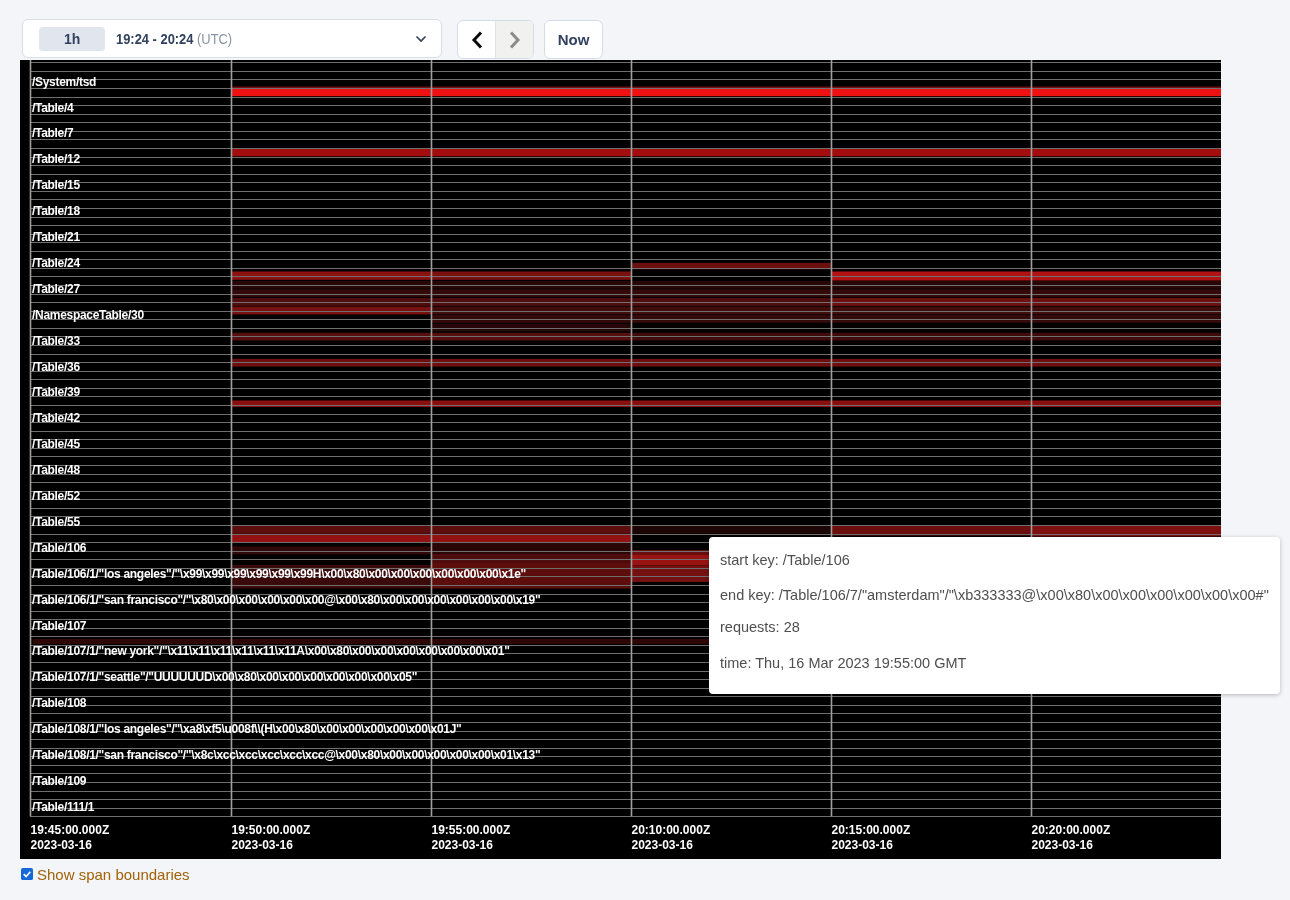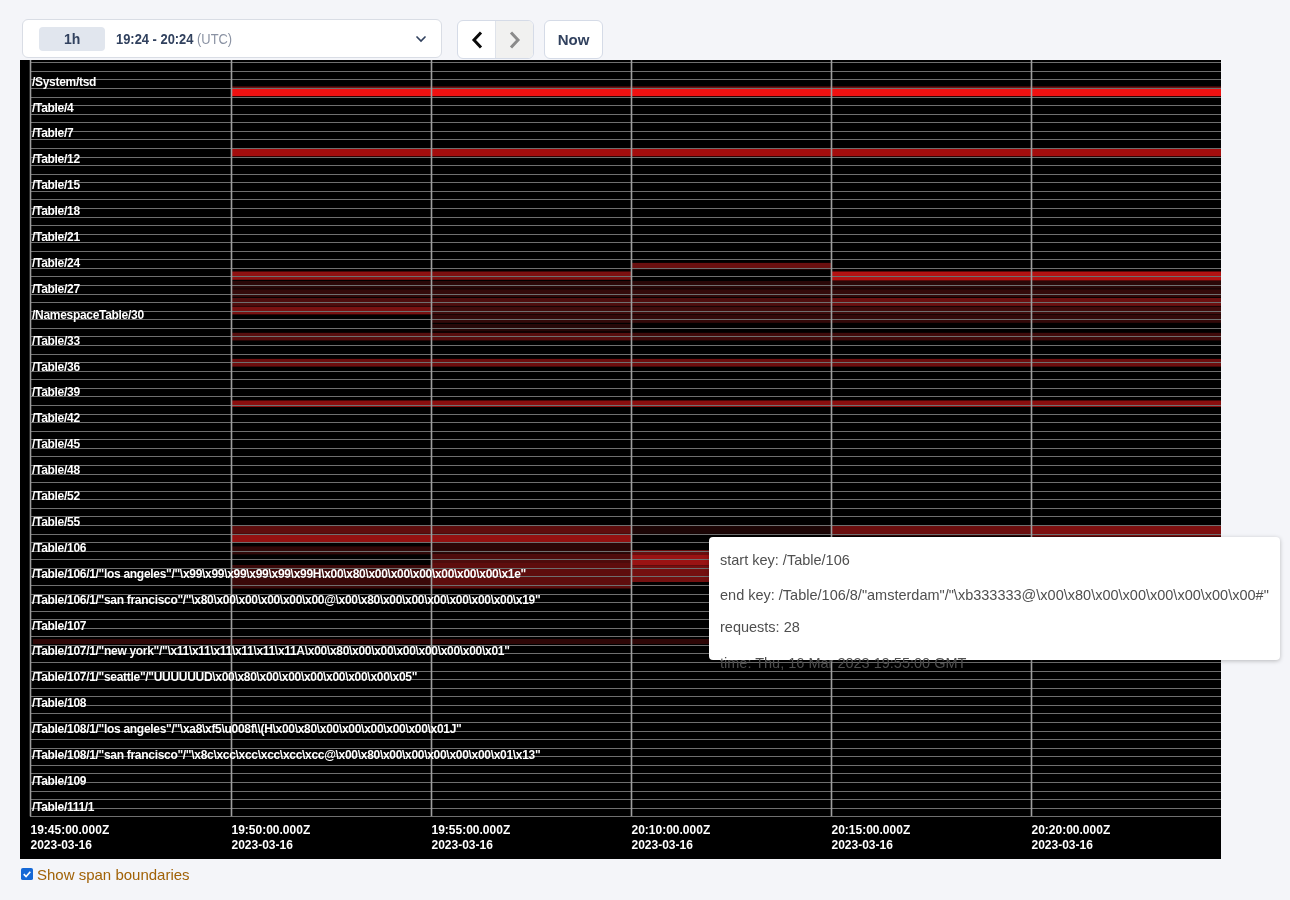--- a/index.html
+++ b/index.html
@@ -6,21 +6,21 @@
 .selector{left:22px;top:19px;width:420px;height:39px;background:#fff;border:1px solid #d9dde5;border-radius:6px;display:flex;align-items:center;}
 .badge{margin-left:16px;background:#e1e6ee;color:#31415e;font-weight:700;font-size:14px;border-radius:4px;padding:4px 25px;}
 .timetext{margin-left:11px;font-size:15px;font-weight:700;color:#31415e;transform:scaleX(.86);transform-origin:0 50%;white-space:nowrap;}
 .utc{font-weight:400;color:#8a92a3;}
 .chev{position:absolute;right:14px;top:13px;}
 .grp{left:457px;top:20px;width:77px;height:39px;border:1px solid #d5dbe7;border-radius:6px;background:#fff;display:flex;overflow:hidden;}
 .grp .l{width:38px;display:flex;align-items:center;justify-content:center;border-right:1px solid #dfe3ea;}
 .grp .r{width:38px;display:flex;align-items:center;justify-content:center;background:#f1f1f0;}
 .now{left:544px;top:20px;width:59px;height:39px;border:1px solid #d5dbe7;border-radius:6px;background:#fff;color:#31415e;font-weight:700;font-size:15px;display:flex;align-items:center;justify-content:center;}
 .canvas{left:20px;top:60px;width:1201px;height:641px;}
-.tooltip{left:709px;top:537px;width:571px;height:123px;background:#fff;border-radius:4px;box-shadow:0 1px 4px rgba(0,0,0,0.25);color:#4f4f4f;font-size:14.5px;}
+.tooltip{left:709px;top:537px;width:571px;height:157px;background:#fff;border-radius:4px;box-shadow:0 1px 4px rgba(0,0,0,0.25);color:#4f4f4f;font-size:14.5px;}
 .tooltip div{position:absolute;left:11px;white-space:nowrap;}
 .cb{left:21px;top:868px;width:12px;height:12px;}
 .cblabel{left:37px;top:866px;font-size:15px;color:#a16207;}
 </style></head><body>
 <div class="abs selector">
   <span class="badge">1h</span>
   <span class="timetext">19:24 - 20:24 <span class="utc">(UTC)</span></span>
   <svg class="chev" width="12" height="12" viewBox="0 0 12 12">
       <path d="M2 4l4 4 4-4" stroke="#31415e" stroke-width="1.7" fill="none" stroke-linecap="round"></path>
     </svg>
@@ -114,20 +114,20 @@
 <text x="611.5" y="771" fill="#fff" font-family="Liberation Sans, sans-serif" font-size="12" font-weight="700" dominant-baseline="middle">20:10:00.000Z</text>
 <text x="611.5" y="786" fill="#fff" font-family="Liberation Sans, sans-serif" font-size="12" font-weight="700" dominant-baseline="middle">2023-03-16</text>
 <text x="811.5" y="771" fill="#fff" font-family="Liberation Sans, sans-serif" font-size="12" font-weight="700" dominant-baseline="middle">20:15:00.000Z</text>
 <text x="811.5" y="786" fill="#fff" font-family="Liberation Sans, sans-serif" font-size="12" font-weight="700" dominant-baseline="middle">2023-03-16</text>
 <text x="1011.5" y="771" fill="#fff" font-family="Liberation Sans, sans-serif" font-size="12" font-weight="700" dominant-baseline="middle">20:20:00.000Z</text>
 <text x="1011.5" y="786" fill="#fff" font-family="Liberation Sans, sans-serif" font-size="12" font-weight="700" dominant-baseline="middle">2023-03-16</text>
 </svg>
   </div>
 <div class="abs tooltip">
   <div style="top:15px">start key: /Table/106</div>
-  <div style="top:50px">end key: /Table/106/8/"amsterdam"/"\xb333333@\x00\x80\x00\x00\x00\x00\x00\x00#"</div>
+  <div style="top:50px">end key: /Table/106/7/"amsterdam"/"\xb333333@\x00\x80\x00\x00\x00\x00\x00\x00#"</div>
   <div style="top:82px">requests: 28</div>
   <div style="top:118px">time: Thu, 16 Mar 2023 19:55:00 GMT</div>
 </div>
 <svg class="abs cb" viewBox="0 0 13 13">
     <rect x="0" y="0" width="13" height="13" rx="2" fill="#1568d6"></rect>
     <path d="M3 6.6l2.5 2.6 4.6-5.2" stroke="#fff" stroke-width="1.8" fill="none"></path>
   </svg>
 <div class="abs cblabel">Show span boundaries</div>
 </body></html>

